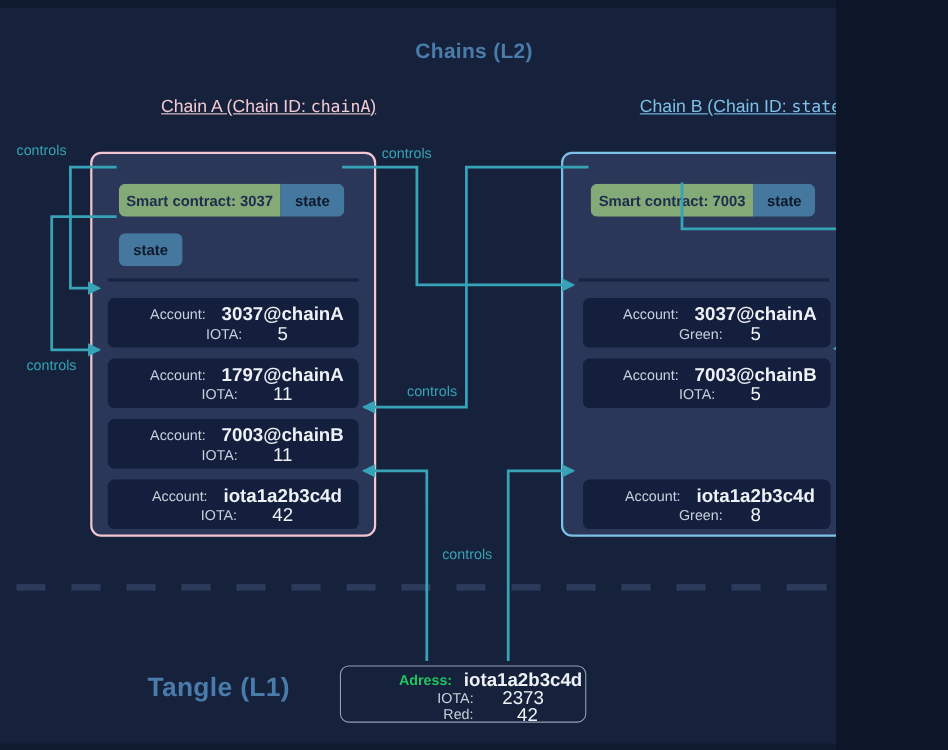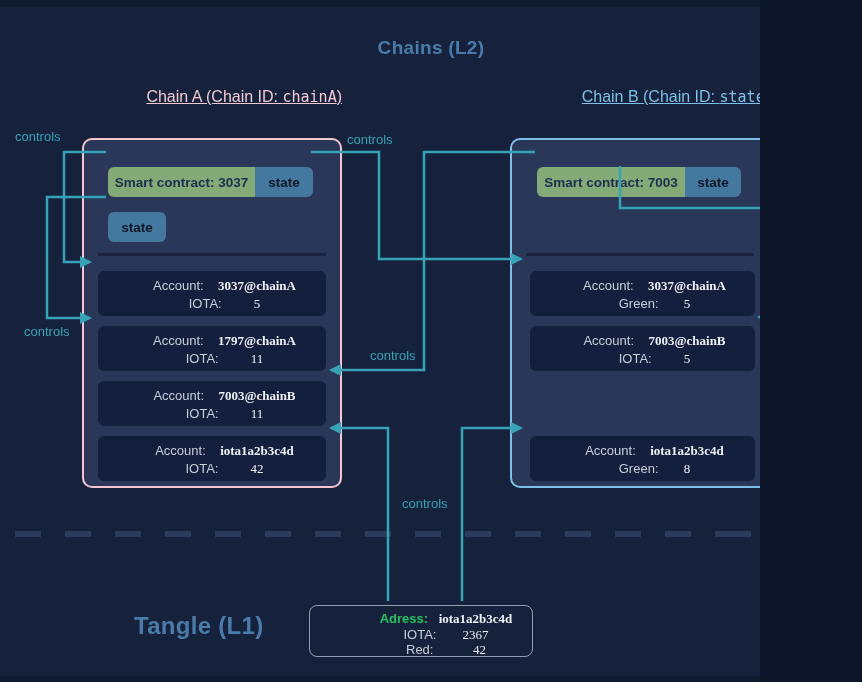--- a/index.html
+++ b/index.html
@@ -37,21 +37,21 @@
 
   .account{
     position:absolute;width:228px;height:45px;border-radius:6px;
     background:var(--account_fill,#141f3e);box-sizing:border-box;padding:6px 0 0 25px;
     font-size:13px;line-height:18px;
   }
   .chain-box.a .account{left:14px;}
   .chain-box.b .account{left:18px;width:225px;padding-left:24px;}
   .acc-row{display:flex;justify-content:center;}
   .lbl{color:var(--label_gray,#c7cfdb);width:65px;flex:0 0 65px;}
-  .val{color:var(--value_white,#eef1f6);font-family:Liberation Serif, serif;font-size:13px;}
+  .val{color:var(--value_white,#eef1f6);font-family:Liberation Sans, sans-serif;font-size:17px;}
   .val.b{font-weight:bold;}
 
   .dash-sep{
     position:absolute;top:531px;left:0;right:0;height:6px;
     background:repeating-linear-gradient(90deg,var(--dash,#2c3a5c) 0 26px,transparent 26px 50px);
     background-position:-35px 0;
   }
 
   .l1-box{
     position:absolute;left:309px;top:605px;width:224px;height:52px;box-sizing:border-box;
@@ -174,21 +174,21 @@
 
   <div class="heading l1-title">Tangle (L1)</div>
 
   <div class="l1-box">
     <div class="acc-row">
         <span class="lbl w">Adress:</span>
         <span class="val b">iota1a2b3c4d</span>
       </div>
     <div class="acc-row">
         <span class="lbl">IOTA:</span>
-        <span class="val">2367</span>
+        <span class="val">2373</span>
       </div>
     <div class="acc-row">
         <span class="lbl">Red:</span>
         <span class="val" style="padding-left:8px;">42</span>
       </div>
   </div>
 
   <div class="controls" style="left:15px;top:129px;">controls</div>
   <div class="controls" style="left:24px;top:324px;">controls</div>
   <div class="controls" style="left:347px;top:132px;">controls</div>

